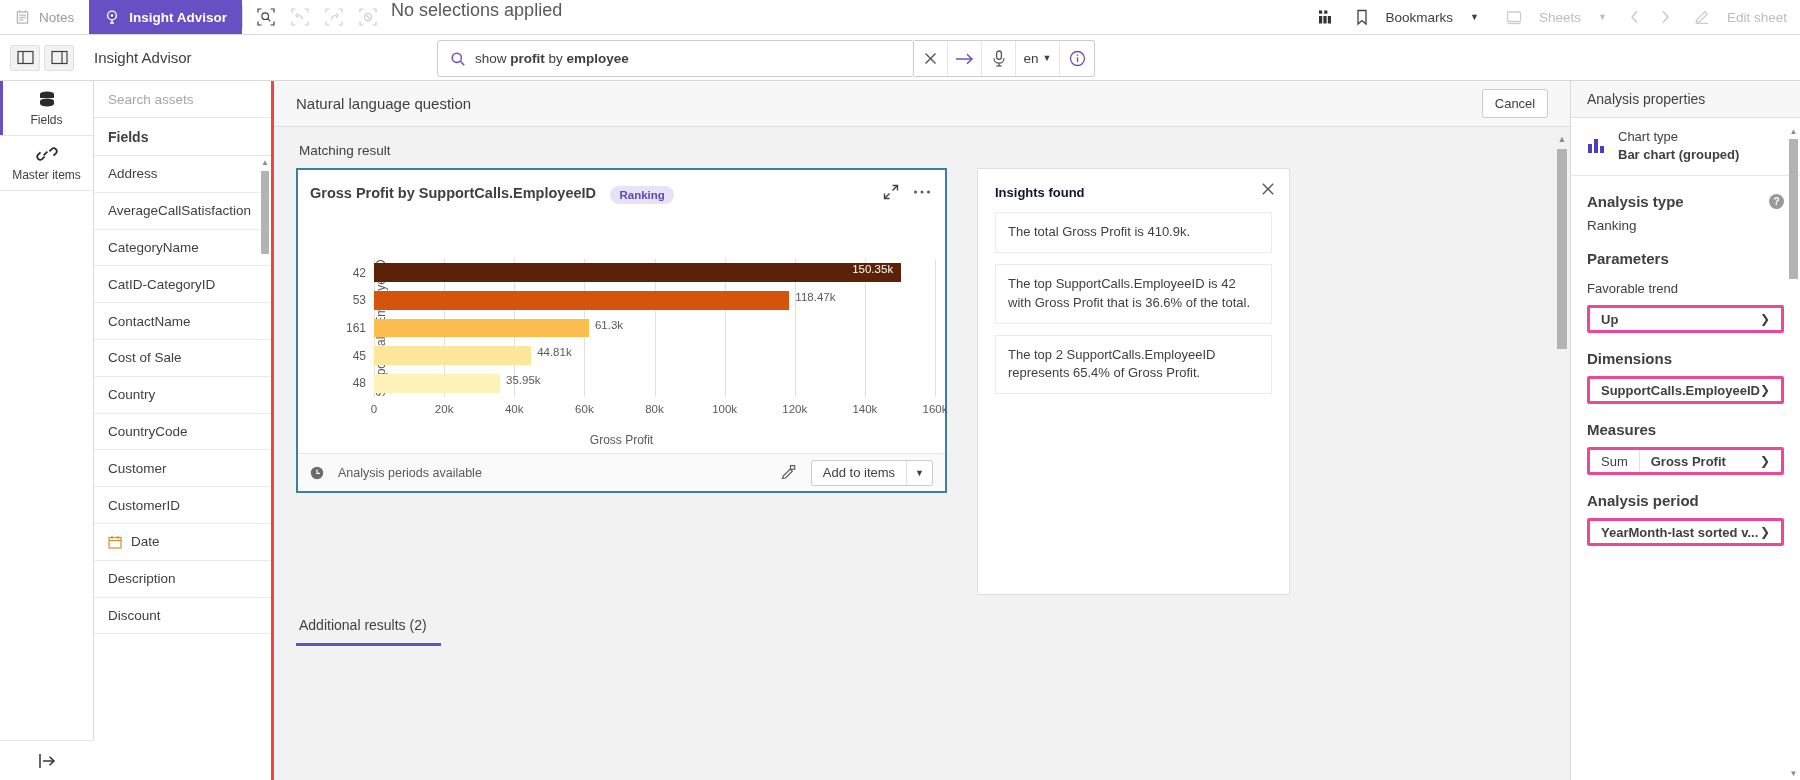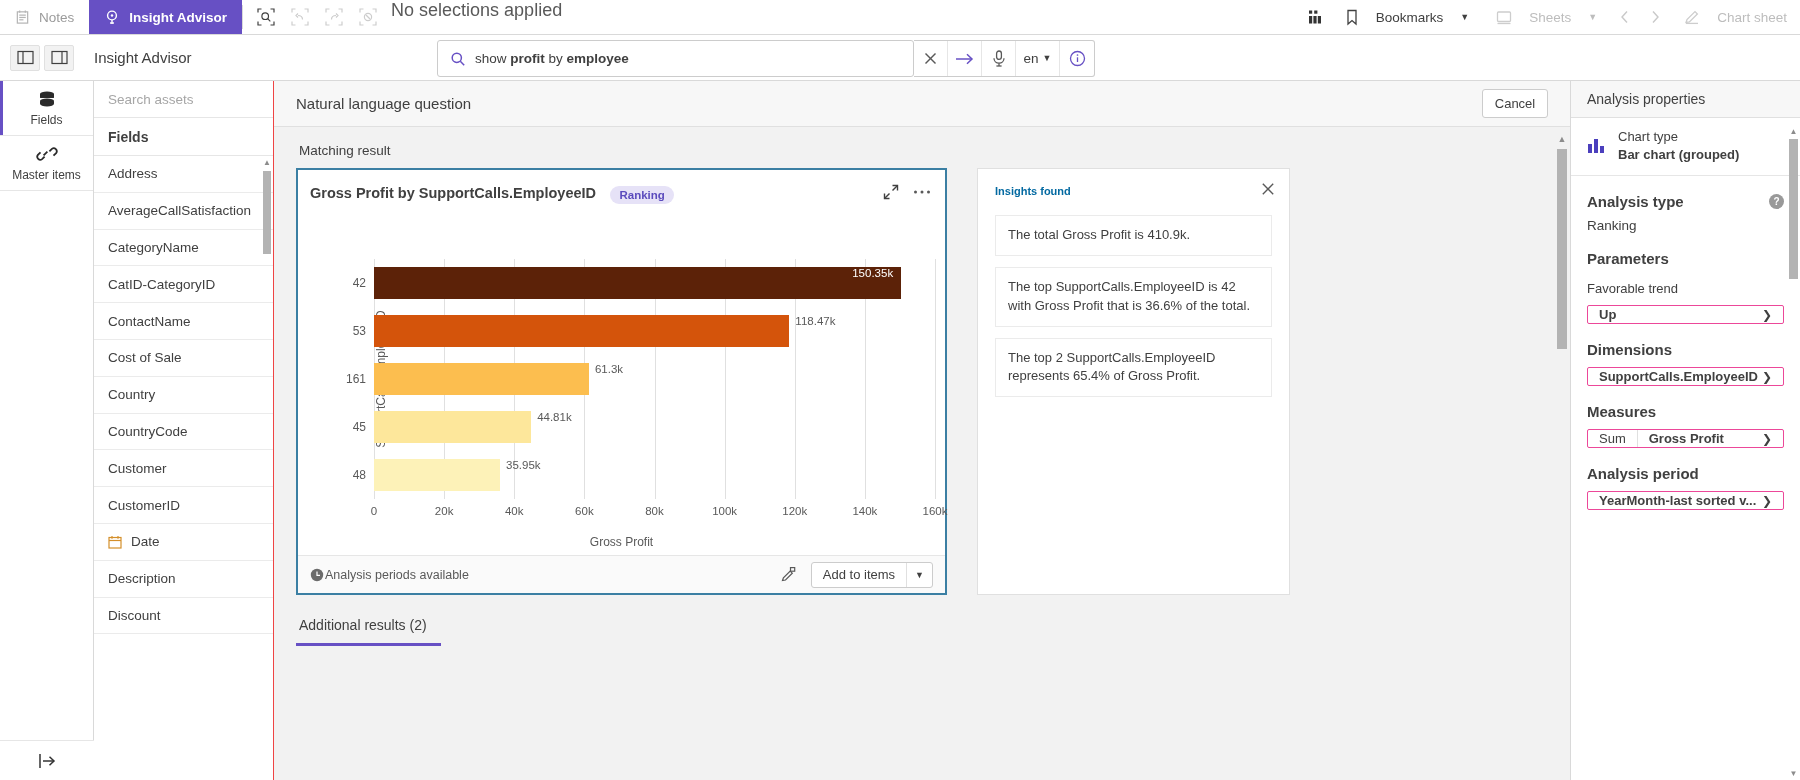--- a/index.html
+++ b/index.html
@@ -82,21 +82,21 @@
   .rail-item {
     height: 55px; display: flex; flex-direction: column; align-items: center;
     justify-content: center; gap: 5px; font-size: 12px; color: #404040;
     border-bottom: 1px solid #e6e6e6; position: relative;
   }
   .rail-item.active::before {
     content: ""; position: absolute; left: 0; top: 0; bottom: 0; width: 3px; background: #6750c4;
   }
 
   
-  .assets { width: 180px; min-width: 180px; background: #fff; border-right: 1px solid #ef4444;
+  .assets { width: 180px; min-width: 180px; background: #fff; border-right: 3px solid #ef4444;
             display: flex; flex-direction: column; position: relative; }
   .assets-search {
     height: 37px; display: flex; align-items: center; padding: 0 14px;
     font-size: 13.5px; color: #a6a6a6; border-bottom: 1px solid #e6e6e6;
   }
   .assets-head {
     height: 38px; display: flex; align-items: center; padding: 0 14px;
     font-size: 14px; color: #404040; font-weight: 600; border-bottom: 1px solid #e6e6e6;
   }
   .assets-list { flex: 1; overflow: hidden; }
@@ -132,21 +132,21 @@
     margin-left: auto; width: 66px; height: 29px; border: 1px solid #cccccc;
     border-radius: 3px; background: #fff; font-size: 13px; color: #404040;
     display: flex; align-items: center; justify-content: center;
   }
   .center-scroll { flex: 1; position: relative; overflow: hidden; padding: 0 22px; }
   .matching-label { font-size: 13.5px; color: #404040; padding: 16px 0 10px 3px; }
   .result-row { display: flex; gap: 30px; align-items: flex-start; }
 
   
   .chart-card {
-    width: 651px; height: 427px; background: #fff; border: 2px solid #3b7fa3;
+    width: 651px; height: 325px; background: #fff; border: 2px solid #3b7fa3;
     display: flex; flex-direction: column; position: relative;
   }
   .cc-head { display: flex; align-items: flex-start; padding: 14px 14px 0 12px; }
   .cc-title { font-size: 14.5px; color: #404040; font-weight: 600; }
   .badge {
     display: inline-flex; align-items: center; height: 18px; padding: 0 9px;
     background: #e6e2f7; color: #5b4bbd; border-radius: 9px; font-size: 11.5px;
     margin-left: 10px; font-weight: 600; position: relative; top: 1px;
   }
   .cc-tools { margin-left: auto; display: flex; align-items: center; gap: 14px; color: #595959; }
@@ -167,38 +167,38 @@
   .bars { position: absolute; inset: 0; display: flex; flex-direction: column; }
   .barrow { flex: 1; position: relative; display: flex; align-items: center; }
   .bar { height: 68%; position: relative; }
   .barlabel { position: absolute; font-size: 11.5px; color: #595959; left: 100%; margin-left: 6px; white-space: nowrap; }
   .barlabel.inside { left: auto; right: 8px; margin-left: 0; color: #fff; }
   .ycat { position: absolute; right: calc(100% + 8px); font-size: 12px; color: #595959; }
   .xaxis { position: absolute; left: 76px; right: 10px; bottom: 34px; height: 16px; }
   .xaxis span { position: absolute; font-size: 11.5px; color: #595959; transform: translateX(-50%); top: 0; }
   .cc-foot {
     height: 38px; min-height: 38px; border-top: 1px solid #e6e6e6; display: flex;
-    align-items: center; padding: 0 12px; gap: 1px; background: #fafafa;
+    align-items: center; padding: 0 12px; gap: 14px; background: #fafafa;
   }
   .cc-foot-text { font-size: 12.5px; color: #595959; }
   .cc-foot-right { margin-left: auto; display: flex; align-items: center; gap: 14px; }
   .add-sheet {
     display: flex; align-items: center; border: 1px solid #cccccc; border-radius: 3px;
     height: 26px; background: #fff; font-size: 13px; color: #404040;
   }
   .add-sheet .lbl { padding: 0 11px; }
   .add-sheet .div { width: 1px; align-self: stretch; background: #e0e0e0; }
   .add-sheet .cv { padding: 0 8px; font-size: 9px; }
 
   
   .insights {
     width: 313px; background: #fff; border: 1px solid #e0e0e0; padding: 16px 17px 20px;
     position: relative; min-height: 427px;
   }
-  .ins-title { font-size: 11px; color: #0369a1; font-weight: 600; margin-bottom: 18px; }
+  .ins-title { font-size: 13px; color: #0f172a; font-weight: 600; margin-bottom: 12px; }
   .ins-close { position: absolute; right: 14px; top: 13px; color: #595959; font-size: 15px; }
   .ins-item {
     border: 1px solid #ebebeb; padding: 10px 12px; font-size: 13px; color: #404040;
     line-height: 1.45; margin-bottom: 11px;
   }
   .addl-tab {
     margin-top: 22px; display: inline-block; font-size: 14px; color: #404040;
     padding: 0 14px 10px 3px; border-bottom: 3px solid #6750c4;
   }
   .center-scrollbar {
@@ -233,21 +233,21 @@
     font-size: 15px; font-weight: 700; color: #404040; margin-top: 17px; display: flex; align-items: center;
   }
   .help-ico {
     margin-left: auto; width: 15px; height: 15px; border-radius: 50%; background: #999;
     color: #fff; font-size: 10px; display: flex; align-items: center; justify-content: center;
     font-weight: 700;
   }
   .sec-val { font-size: 13.5px; color: #404040; margin-top: 8px; }
   .sub-label { font-size: 13px; color: #404040; margin-top: 14px; }
   .pill {
-    margin-top: 9px; height: 19px; border: 1px solid #ec4899; border-radius: 2px;
+    margin-top: 9px; height: 28px; border: 3px solid #ec4899; border-radius: 2px;
     display: flex; align-items: center; padding: 0 11px; font-size: 13px; color: #404040;
     font-weight: 600; background: #fff;
   }
   .pill .arr { margin-left: auto; font-size: 12px; font-weight: 400; color: #404040; }
   .pill.split { padding: 0; }
   .pill.split .agg { padding: 0 11px; align-self: stretch; display: flex; align-items: center;
                      border-right: 1px solid #e0e0e0; font-weight: 400; }
   .pill.split .nm { padding: 0 11px; flex: 1; display: flex; align-items: center; }
   .pill.split .arr { padding-right: 11px; }
   .props-scroll { position: absolute; right: 2px; top: 44px; bottom: 0; width: 9px; }
@@ -359,21 +359,21 @@
           </svg>
       </span>
       <div class="tb-sep"></div>
       <div class="tb-btn dim">
         <span>
           <svg width="16" height="16" viewBox="0 0 16 16" fill="none" stroke="#cdcdcd" stroke-width="1.3">
             <path d="M2 13.5 3 10.6 11 2.6l2.4 2.4-8 8z"></path>
               <line x1="2" y1="14.4" x2="14" y2="14.4"></line>
           </svg>
         </span>
-        <span>Chart sheet</span>
+        <span>Edit sheet</span>
       </div>
     </div>
   </div>
 
   <div class="searchbar">
     <div class="panel-toggles">
       <div class="ptog">
         <svg width="17" height="15" viewBox="0 0 17 15" fill="none" stroke="#404040" stroke-width="1.2">
           <rect x="1" y="1.5" width="15" height="12"></rect>
             <line x1="6" y1="1.5" x2="6" y2="13.5"></line>

